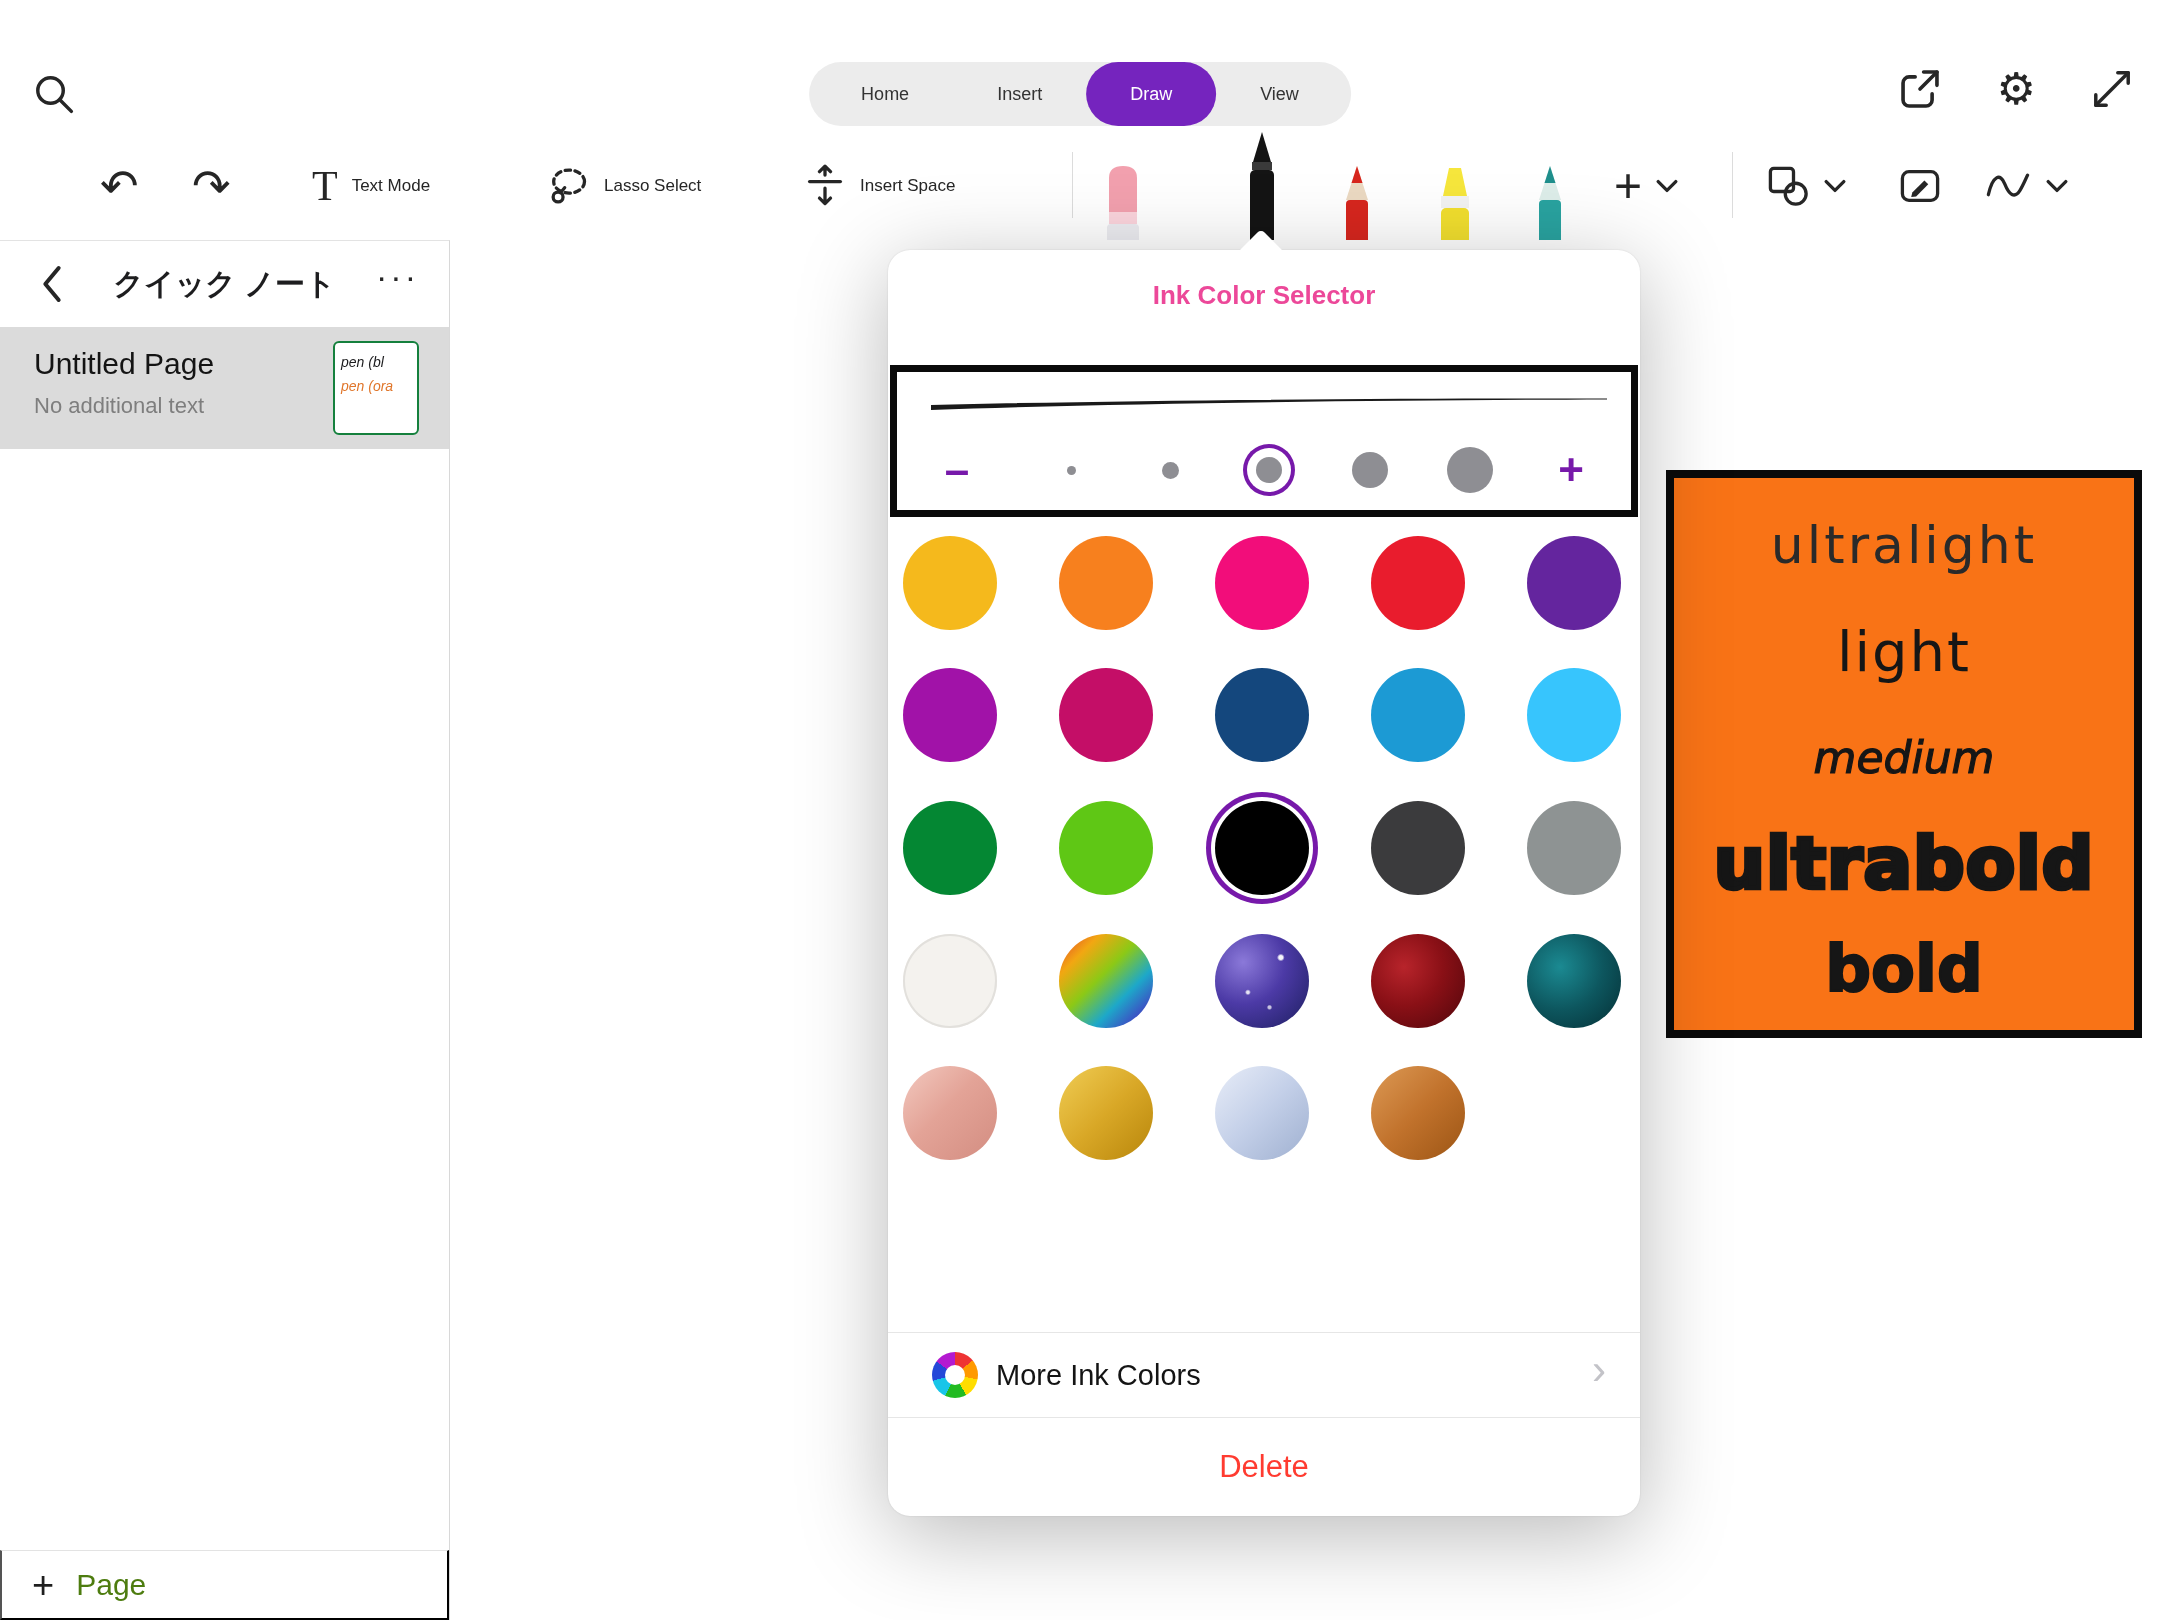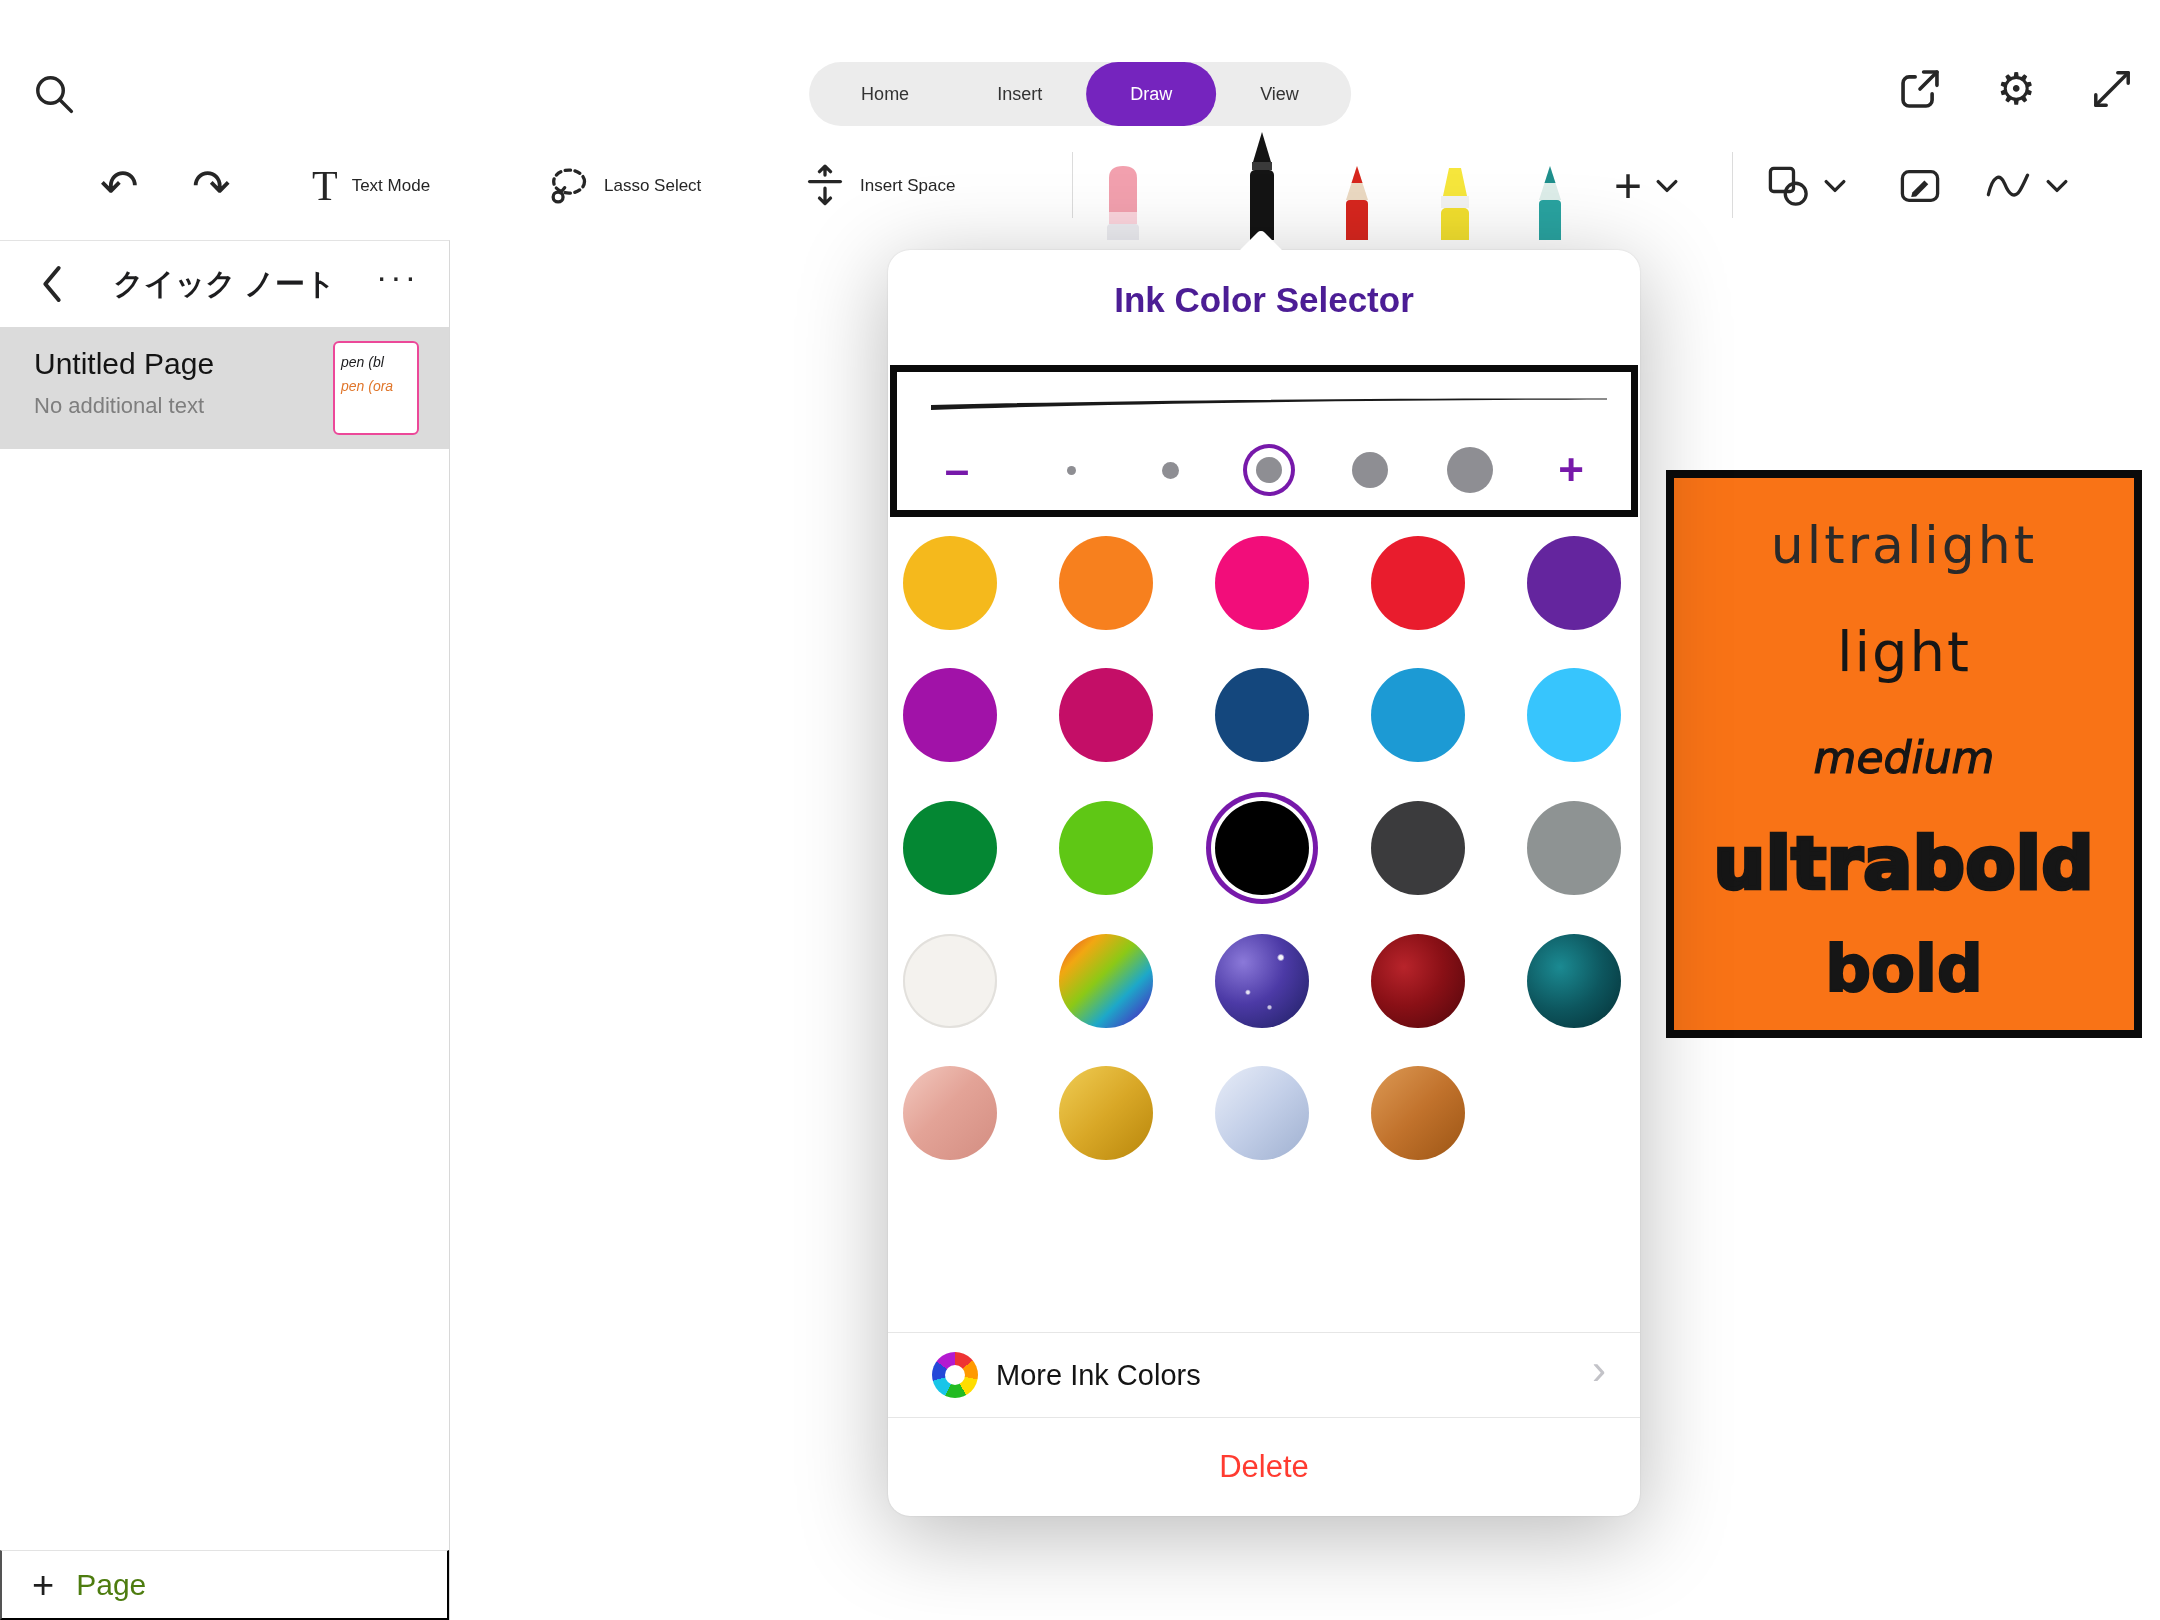--- a/index.html
+++ b/index.html
@@ -37,37 +37,37 @@
     border-right:1px solid #D8D8D8; border-top:1px solid #E3E3E3; }
   .sb-header { position:relative; height:86px; display:flex; align-items:center; }
   .sb-back { position:absolute; left:30px; width:44px; height:44px; }
   .sb-title { width:100%; text-align:center; font-size:30px; font-weight:600; color:#1d1d1f; }
   .sb-more { position:absolute; right:30px; font-size:34px; letter-spacing:3px; color:#262626;
     background:none; border:none; cursor:pointer; line-height:0.4; padding-bottom:14px; }
   .page-item { position:relative; height:122px; background:var(--sel-gray,#DBDBDB); cursor:pointer; }
   .page-title { position:absolute; left:34px; top:20px; font-size:30px; color:#141414; }
   .page-sub { position:absolute; left:34px; top:66px; font-size:22px; color:#7E7E7E; }
   .page-thumb { position:absolute; right:30px; top:14px; width:86px; height:94px; background:#fff;
-    border:2px solid #ec4899; border-radius:6px; padding:8px 6px; overflow:hidden; }
+    border:2px solid #15803d; border-radius:6px; padding:8px 6px; overflow:hidden; }
   .thumb-line { font-size:14px; line-height:1.7; white-space:nowrap; font-style:italic; }
   .sb-footer { position:absolute; left:0; right:0; bottom:0; height:70px; border-top:1px solid #E3E3E3;
     display:flex; align-items:center; gap:22px; padding-left:30px; background:#fff; cursor:pointer; }
   .sb-footer .plus { font-size:38px; color:#1f1f1f; line-height:1; }
   .sb-footer .lbl { font-size:30px; color:#4d7c0f;text-align:center; }
 
   
   .canvas { position:absolute; left:451px; top:240px; right:0; bottom:0; background:#fff; }
 
   
   .popup { position:absolute; left:888px; top:250px; width:752px; height:1266px; background:#fff;
     border-radius:22px; box-shadow:0 18px 90px rgba(0,0,0,.28), 0 0 2px rgba(0,0,0,.12); z-index:5; }
   .popup-notch { position:absolute; left:356px; top:-14px; width:34px; height:34px; background:#fff;
     transform:rotate(45deg); border-radius:5px; }
   .popup-title { position:absolute; top:30px; left:0; width:100%; text-align:center;
-    font-size:35px; font-weight:600; color:#4c1d95; }
+    font-size:26px; font-weight:600; color:#ec4899; }
 
   .thick-box { position:absolute; left:2px; top:115px; width:748px; height:152px;
     border:7px solid #0a0a0a; background:#fff; }
   .stroke-preview { position:absolute; left:28px; top:14px; }
   .size-ctrl { position:absolute; width:48px; height:48px; display:flex; align-items:center; justify-content:center;
     font-size:44px; font-weight:700; color:var(--accent,#7719AA); background:none; border:none; cursor:pointer; line-height:1; }
   .size-minus { left:36px; top:74px; }
   .size-plus { left:650px; top:74px; }
   .size-dot { position:absolute; border-radius:50%; background:#8E8E93; cursor:pointer; }
   .size-dot.selected { box-shadow:0 0 0 9px #fff, 0 0 0 13px var(--accent,#7719AA); }

